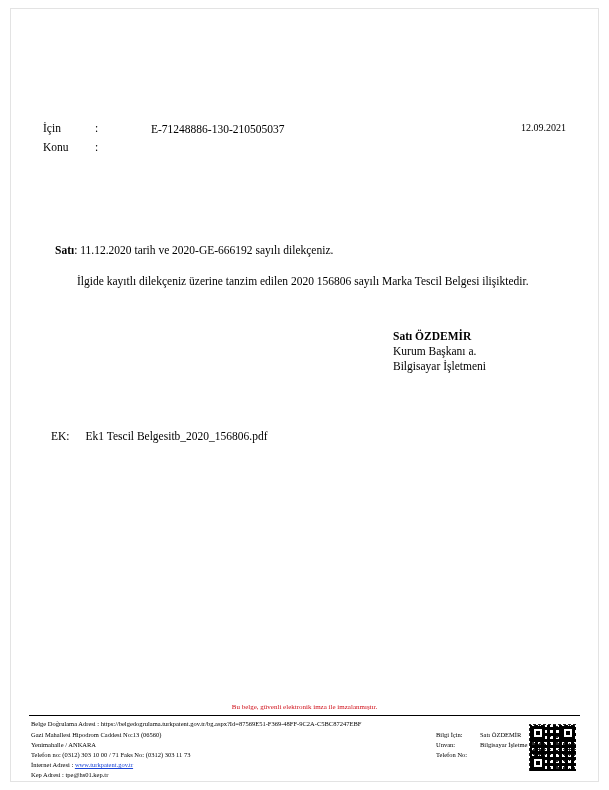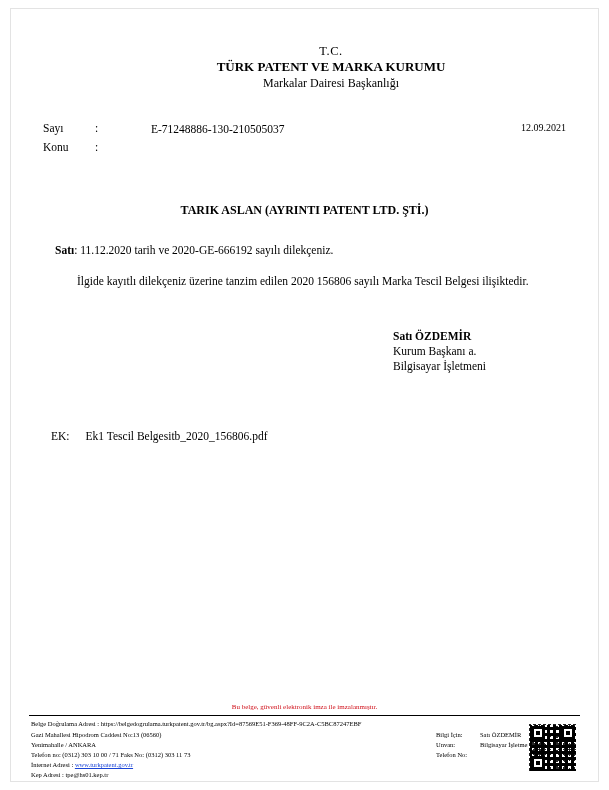--- a/index.html
+++ b/index.html
@@ -264,40 +264,34 @@
     background: #000;
   }
 </style>
 </head>
 <body>
 
 <div class="page">
   <div class="sheet">
 
 
-    <div class="hdr">
-      <div class="l1">T.C.</div>
-      <div class="l2">TÜRK PATENT VE MARKA KURUMU</div>
-      <div class="l3">Markalar Dairesi Başkanlığı</div>
-    </div>
 
     <div class="meta">
       <div class="meta-row">
-        <div class="meta-label">Sayı</div>
+        <div class="meta-label">İçin</div>
         <div class="meta-colon">:</div>
         <div class="meta-value">E-71248886-130-210505037</div>
       </div>
       <div class="meta-row">
         <div class="meta-label">Konu</div>
         <div class="meta-colon">:</div>
       </div>
     </div>
     <div class="date">12.09.2021</div>
 
-    <div class="recipient">TARIK ASLAN (AYRINTI PATENT LTD. ŞTİ.)</div>
 
     <div class="ilgi">
       <b>Satı</b><span>: 11.12.2020 tarih ve 2020-GE-666192  sayılı dilekçeniz.</span>
     </div>
 
     <div class="para">
       <span>İlgide kayıtlı dilekçeniz üzerine tanzim edilen  2020 156806 sayılı Marka Tescil Belgesi ilişiktedir.</span>
     </div>
 
     <div class="sig">

